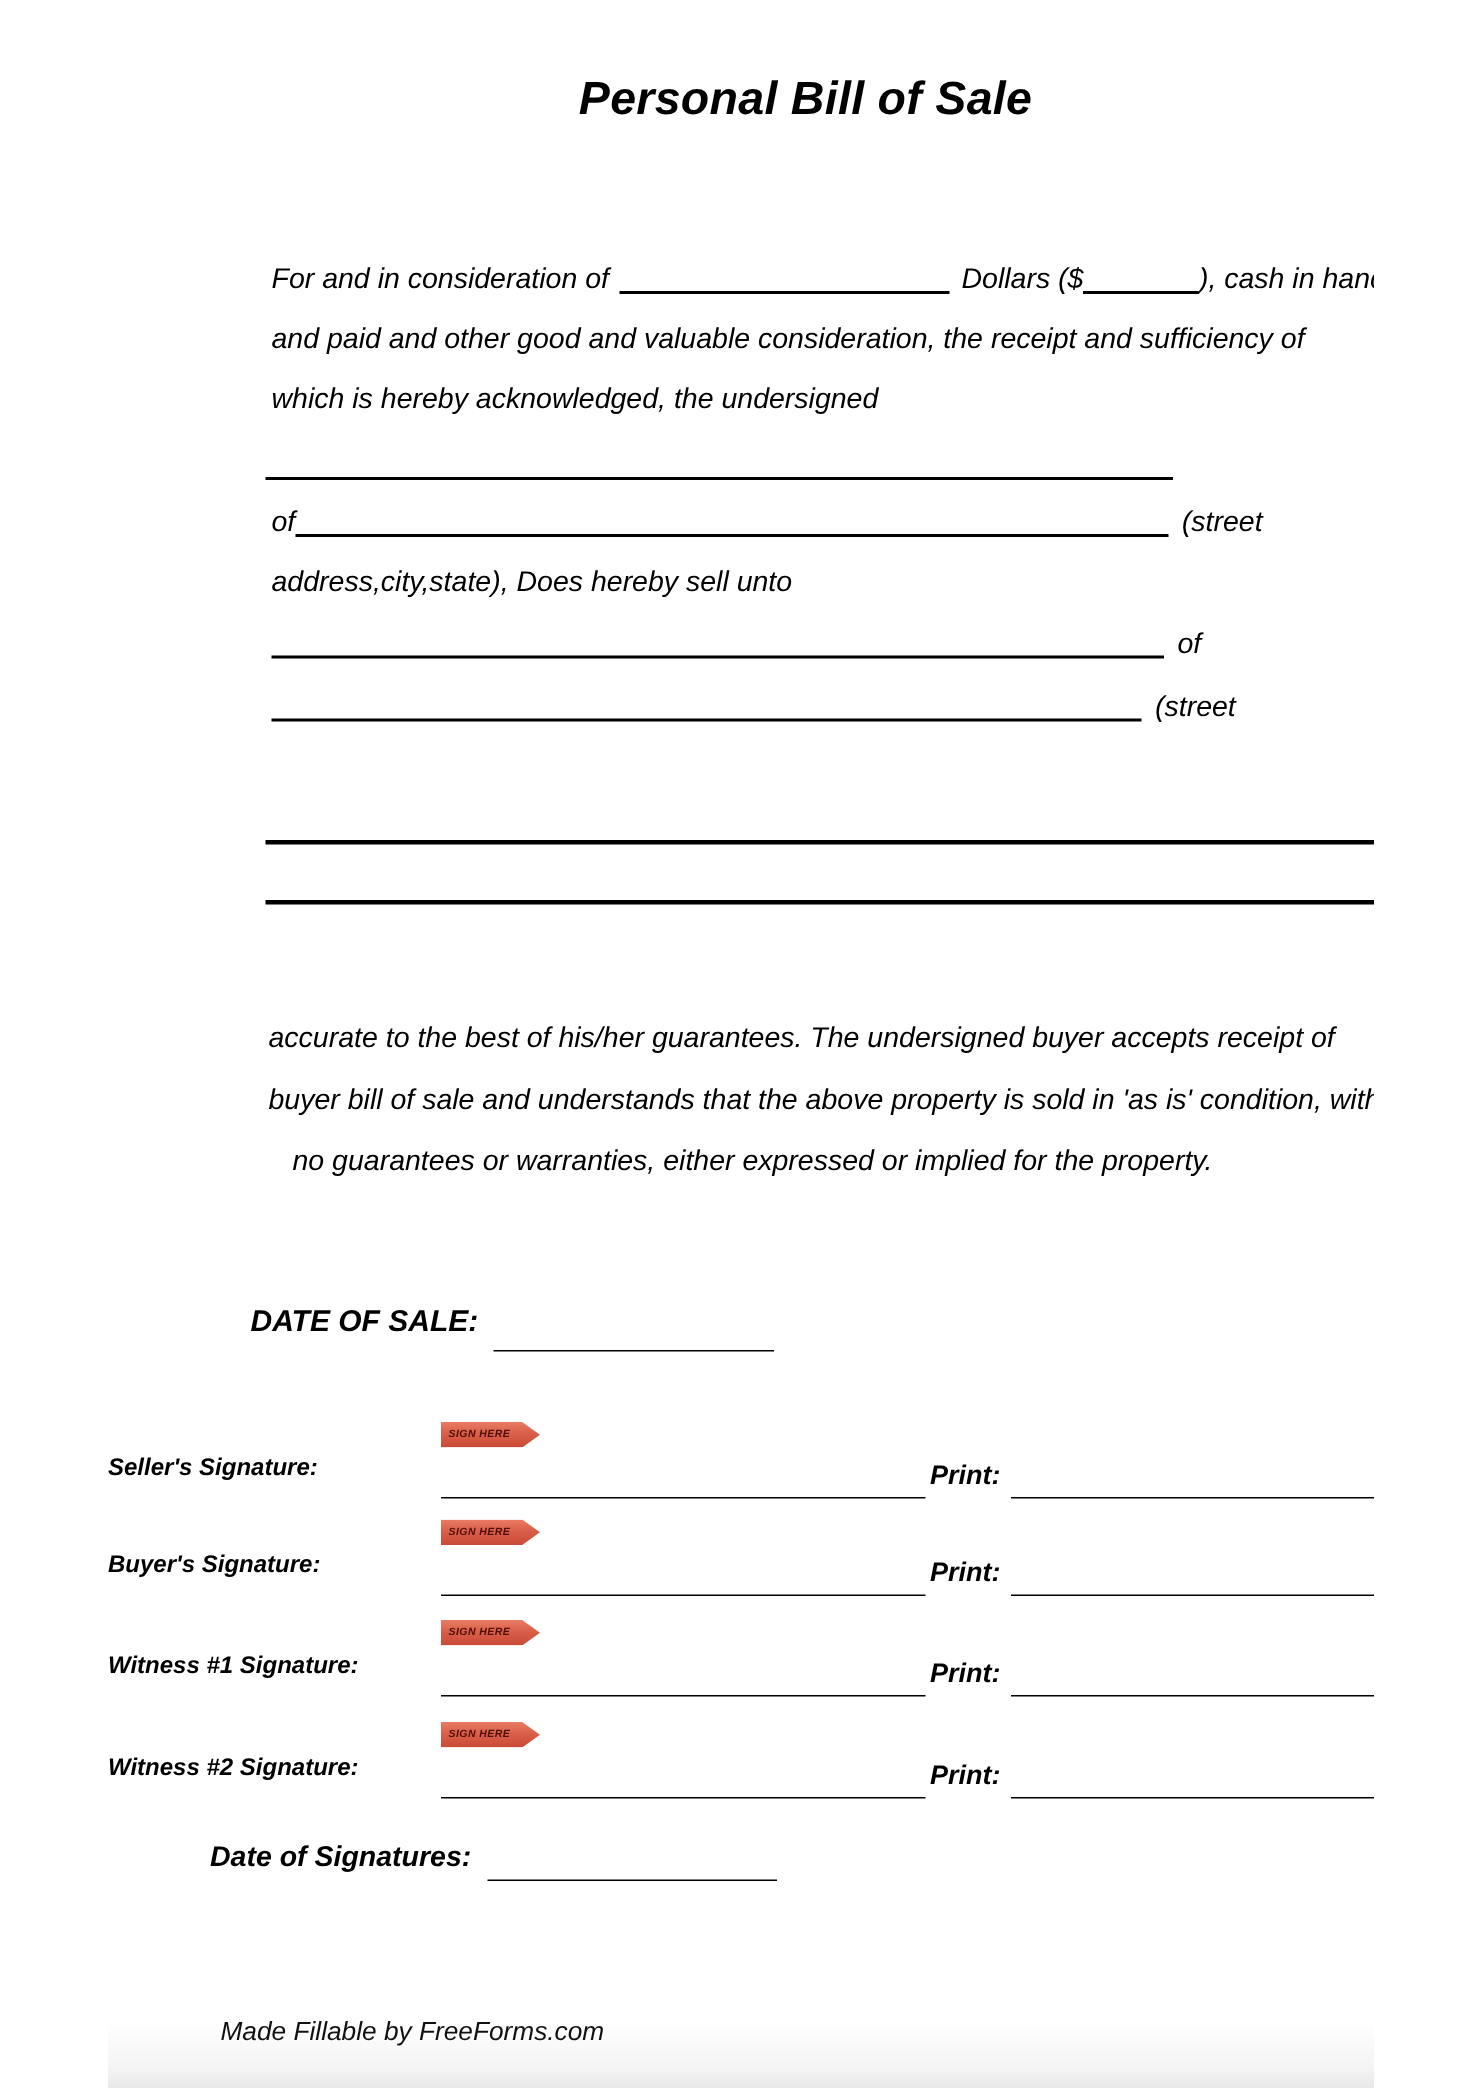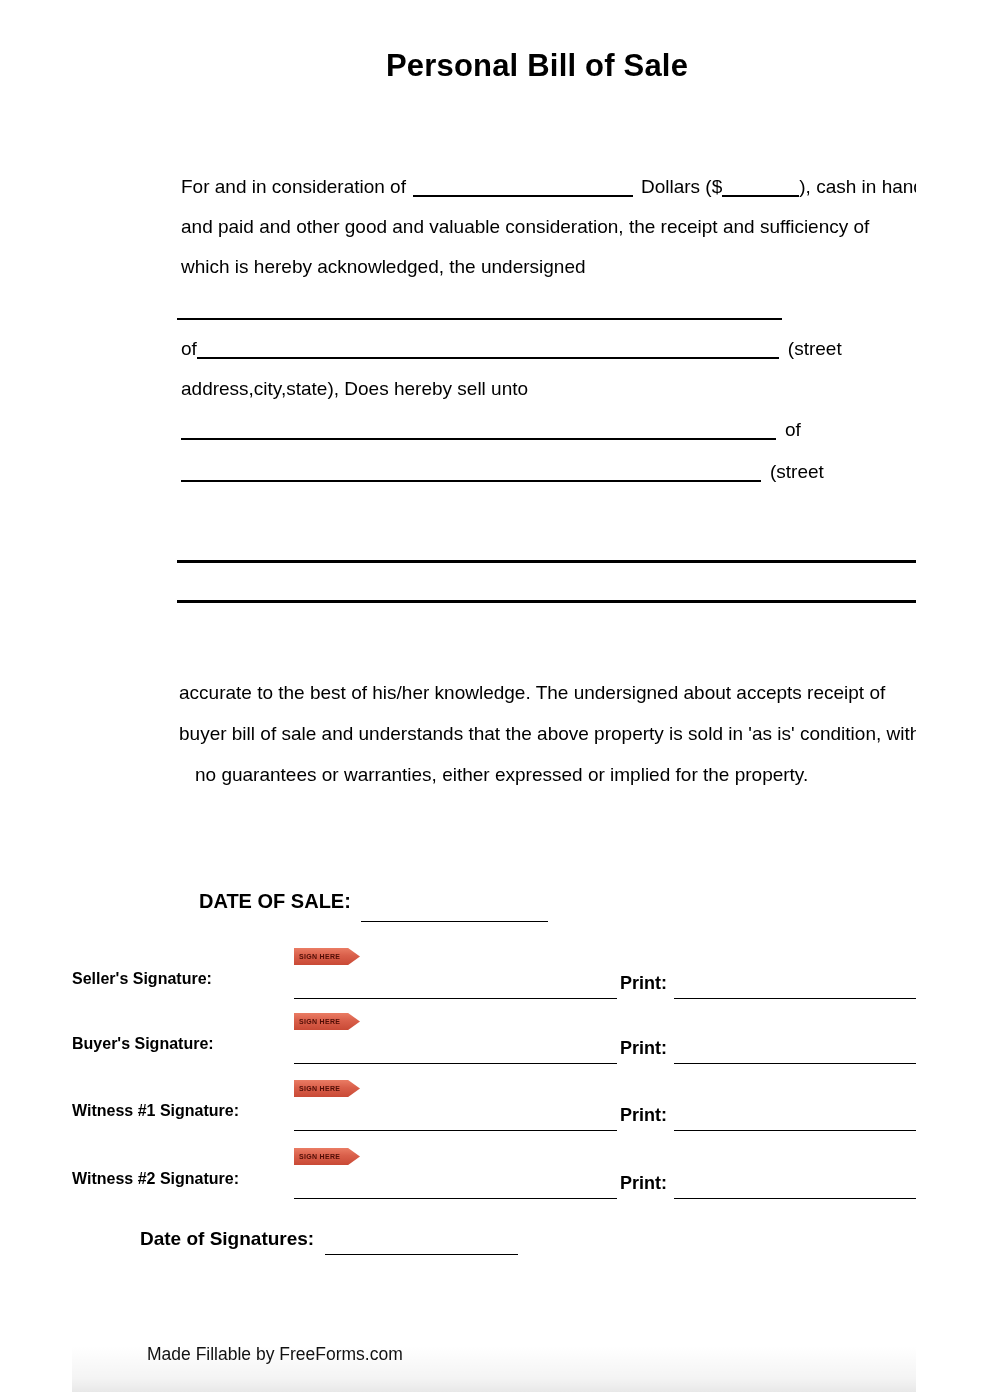--- a/index.html
+++ b/index.html
@@ -8,20 +8,21 @@
     font-family: "Liberation Sans", "DejaVu Sans", sans-serif;
     color: #000;
   }
   .page {
     position: relative;
     width: 844px;
     height: 1392px;
     margin: 0 auto;
     background: #ffffff;
     overflow: hidden;
+    font-style: italic;
   }
   
   .page::after {
     content: "";
     position: absolute;
     left: 0; right: 0; bottom: 0;
     height: 46px;
     background: linear-gradient(to bottom, rgba(0,0,0,0) 0%, rgba(0,0,0,0.045) 70%, rgba(0,0,0,0.09) 100%);
     pointer-events: none;
   }
@@ -85,26 +86,25 @@
     font-size: 19px;
     white-space: nowrap;
   }
   .a1 { top: 631px; }
   .a2 { top: 672px; }
   .a3 { top: 713px; }
   .a4 { top: 754px; margin-left: 16px; }
 
   .date-sale {
     position: absolute;
-    top: 890px;
+    top: 870px;
     left: 95px;
     font-size: 20px;
     font-weight: bold;
     white-space: nowrap;
-    margin-left: 32px;
   }
   .b-date-sale { width: 187px; margin-left: 10px; margin-bottom: -14px; border-bottom-width: 1.5px; }
 
   .sig-row {
     position: absolute;
     left: 0;
     width: 988px;
     height: 62px;
   }
   .sig-row-1 { top: 948px; }
@@ -202,21 +202,21 @@
 
   <div class="line l7">
     <span class="blank b-buyer-name"></span><span>of</span>
   </div>
   <div class="line l8">
     <span class="blank b-buyer-address"></span><span>(street</span>
   </div>
   <div class="rule rule-prop-1"></div>
   <div class="rule rule-prop-2"></div>
 
-  <div class="affirm-line a2">accurate to the best of his/her knowledge. The undersigned about accepts receipt of</div>
+  <div class="affirm-line a2">accurate to the best of his/her guarantees. The undersigned buyer accepts receipt of</div>
   <div class="affirm-line a3">buyer bill of sale and understands that the above property is sold in 'as is' condition, with</div>
   <div class="affirm-line a4">no guarantees or warranties, either expressed or implied for the property.</div>
 
   <div class="date-sale">
     <span>DATE OF SALE:</span><span class="blank b-date-sale"></span>
   </div>
 
   <div class="sig-row sig-row-1">
     <div class="sign-tag">SIGN HERE</div>
     <div class="sig-label">Seller's Signature:</div>

